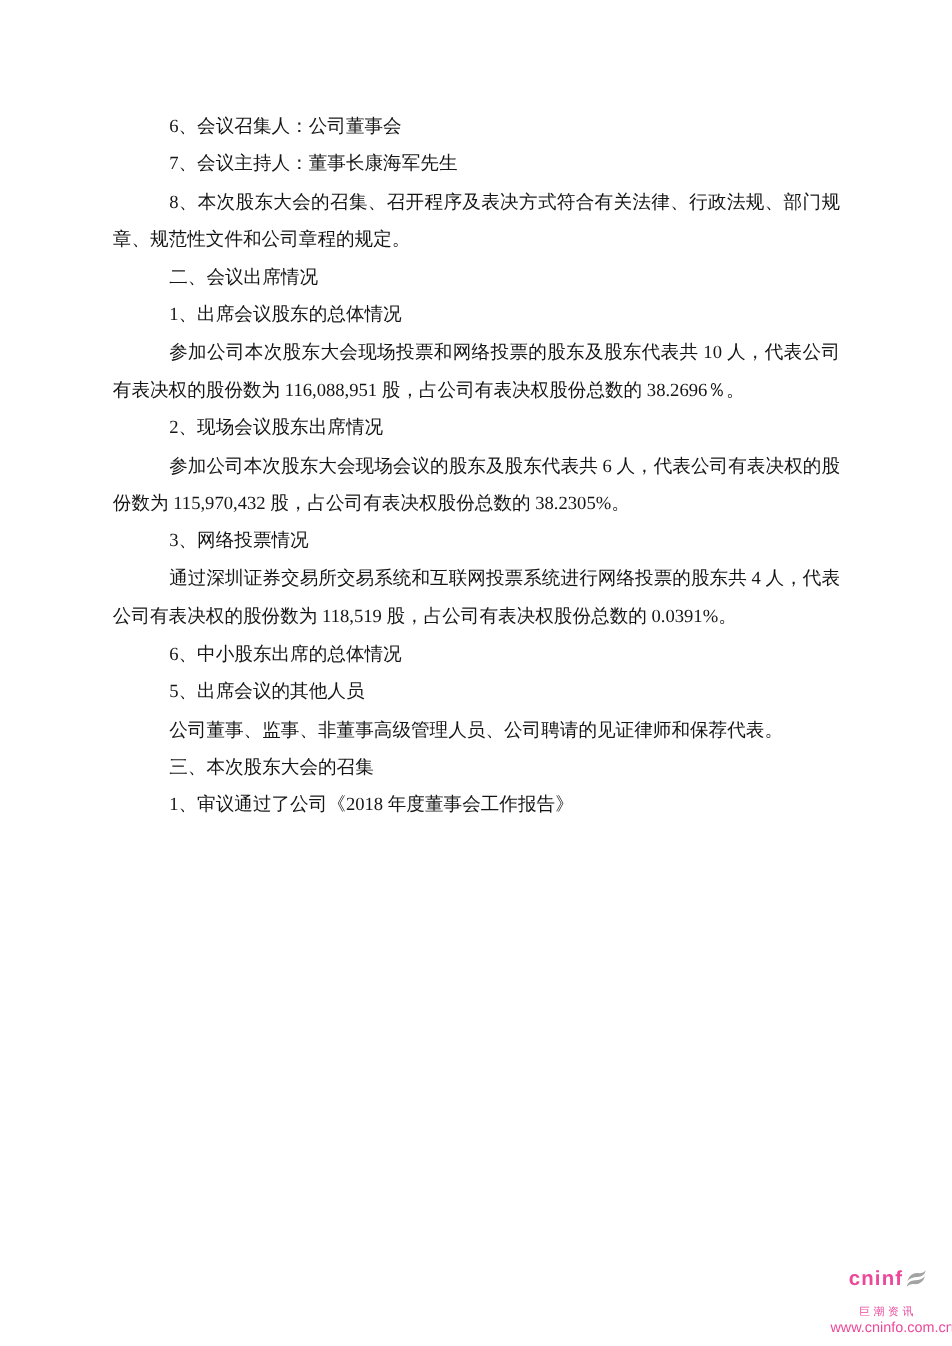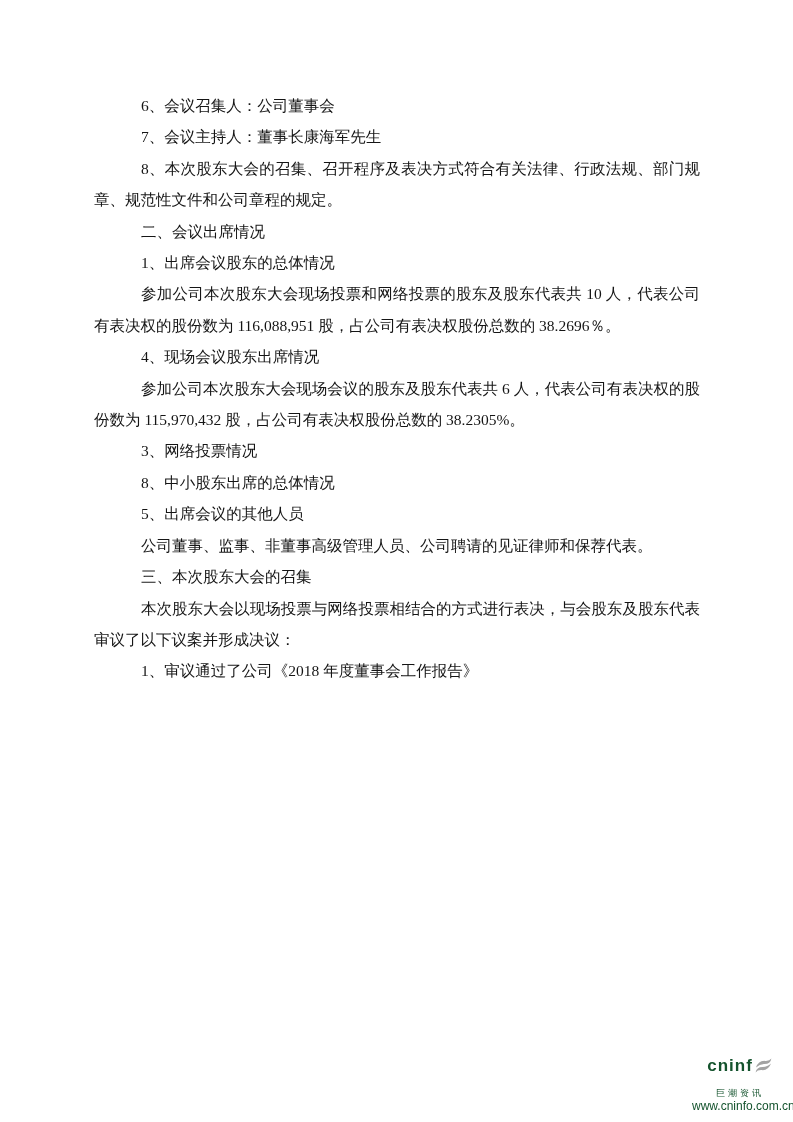--- a/index.html
+++ b/index.html
@@ -32,21 +32,21 @@
   }
   .content p.bold {
     font-weight: normal;
   }
   .watermark {
     position: absolute;
     right: 5px;
     bottom: 10px;
     width: 96px;
     text-align: center;
-    color: #14532d;
+    color: #ec4899;
     user-select: none;
   }
   .wm-brand-row {
     display: flex;
     align-items: center;
     justify-content: center;
     gap: 1px;
     font-family: "Liberation Sans", "DejaVu Sans", sans-serif;
     font-weight: bold;
     font-size: 17px;
@@ -75,28 +75,28 @@
 
 <div class="page">
 
   <div class="content">
     <p>6、会议召集人：公司董事会</p>
     <p>7、会议主持人：董事长康海军先生</p>
     <p>8、本次股东大会的召集、召开程序及表决方式符合有关法律、行政法规、部门规章、规范性文件和公司章程的规定。</p>
     <p class="bold">二、会议出席情况</p>
     <p>1、出席会议股东的总体情况</p>
     <p>参加公司本次股东大会现场投票和网络投票的股东及股东代表共 10 人，代表公司有表决权的股份数为 116,088,951 股，占公司有表决权股份总数的 38.2696％。</p>
-    <p>4、现场会议股东出席情况</p>
+    <p>2、现场会议股东出席情况</p>
     <p>参加公司本次股东大会现场会议的股东及股东代表共 6 人，代表公司有表决权的股份数为 115,970,432 股，占公司有表决权股份总数的 38.2305%。</p>
     <p>3、网络投票情况</p>
-    <p>8、中小股东出席的总体情况</p>
+    <p>通过深圳证券交易所交易系统和互联网投票系统进行网络投票的股东共 4 人，代表公司有表决权的股份数为 118,519 股，占公司有表决权股份总数的 0.0391%。</p>
+    <p>6、中小股东出席的总体情况</p>
     <p>5、出席会议的其他人员</p>
     <p>公司董事、监事、非董事高级管理人员、公司聘请的见证律师和保荐代表。</p>
     <p class="bold">三、本次股东大会的召集</p>
-    <p>本次股东大会以现场投票与网络投票相结合的方式进行表决，与会股东及股东代表审议了以下议案并形成决议：</p>
     <p class="bold">1、审议通过了公司《2018 年度董事会工作报告》</p>
   </div>
 
   <div class="watermark">
     <div class="wm-brand-row">
       <span>cninf</span>
       <span class="wm-icon">
         <svg width="19" height="19" viewBox="0 0 24 24" aria-hidden="true">
           <path fill="#a3a3a3" d="M2.5 14.5 Q6 5.5 14 6.2 Q19.5 6.6 22 3.2 Q20.8 10.2 13.2 10.2 Q7.2 10.1 2.5 14.5 Z"></path>
           <path fill="#a3a3a3" d="M21.5 9.5 Q18 18.5 10 17.8 Q4.5 17.4 2 20.8 Q3.2 13.8 10.8 13.8 Q16.8 13.9 21.5 9.5 Z"></path>

